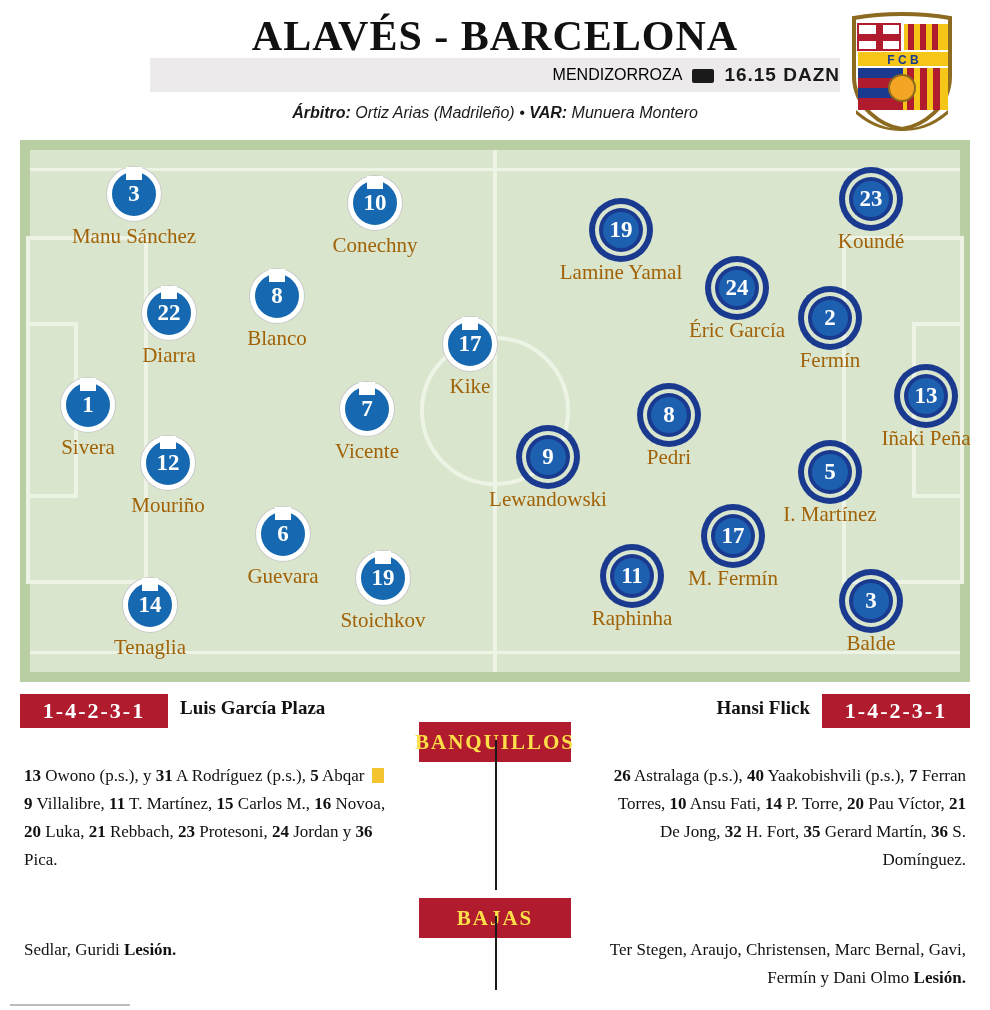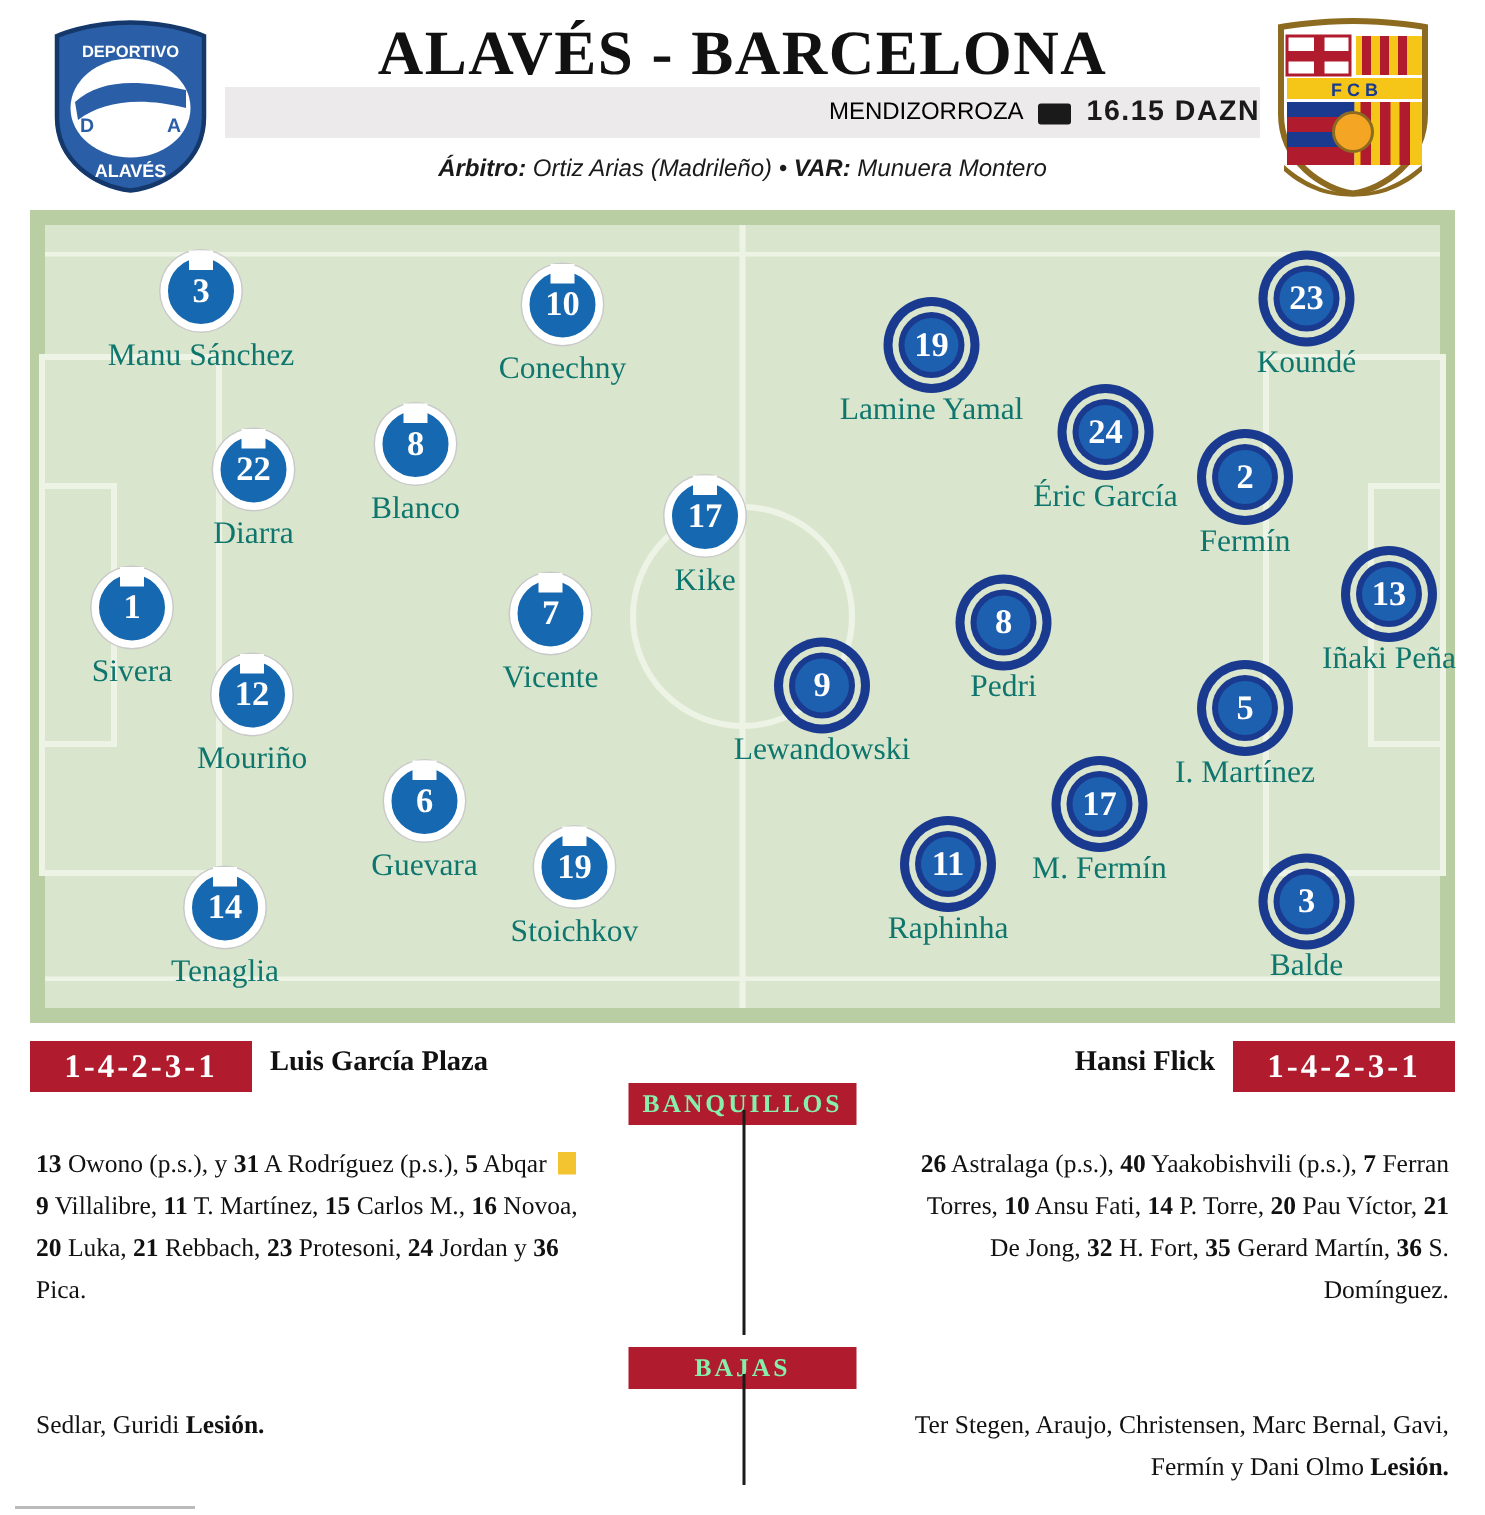--- a/index.html
+++ b/index.html
@@ -147,21 +147,21 @@
     position: absolute;
     left: 4px; top: 4px; right: 4px; bottom: 4px;
     border-radius: 50%;
     background: #1d60b0;
     display: flex; align-items: center; justify-content: center;
   }
   .pname {
     position: absolute;
     white-space: nowrap;
     font-size: 21px;
-    color: #0f766e;
+    color: #a16207;
     font-family: "Liberation Serif", serif;
     top: 30px;
     left: 50%;
     transform: translateX(-50%);
   }
 
   
   .coachbar {
     position: absolute;
     left: 20px; top: 694px;
@@ -184,25 +184,25 @@
     position: absolute; top: 3px;
     font-size: 19px; font-weight: bold; color: #111;
     font-family: "Liberation Serif", serif;
   }
   .coach.left { left: 160px; }
   .coach.right { right: 160px; }
 
   
   .section-label {
     position: absolute;
-    height: 28px;
+    height: 40px;
     background: #b01b2e;
-    color: #86efac;
+    color: #fde047;
     font-weight: bold;
-    font-size: 17px;
+    font-size: 21px;
     letter-spacing: 2px;
     display: flex; align-items: center; justify-content: center;
     font-family: "Liberation Serif", serif;
   }
   .bench-label { left: 50%; transform: translateX(-50%); top: 722px; width: 152px; }
   .bajas-label { left: 50%; transform: translateX(-50%); top: 898px; width: 152px; }
 
   .divider {
     position: absolute;
     left: 50%; width: 2px; background: #1a1a1a;
@@ -246,31 +246,20 @@
     left: 10px; bottom: 4px; width: 120px; height: 2px; background: #bbb;
   }
 </style>
 </head>
 <body>
 
 <div id="page">
 
   <div class="header">
 
-    <div class="crest-left">
-      <svg viewBox="0 0 118 118" width="118" height="118" aria-hidden="true">
-        <path d="M59 3 C30 3 10 12 10 12 L10 66 C10 96 36 112 59 115 C82 112 108 96 108 66 L108 12 C108 12 88 3 59 3 Z" fill="#2a5fa8" stroke="#14386b" stroke-width="3"></path>
-        <ellipse cx="59" cy="60" rx="40" ry="33" fill="#ffffff"></ellipse>
-        <path d="M22 56 C38 42 60 40 96 48 L96 60 C64 52 40 56 24 68 Z" fill="#2a5fa8"></path>
-        <text x="59" y="26" font-size="11" font-family="Liberation Sans, sans-serif" fill="#ffffff" text-anchor="middle" font-weight="bold">DEPORTIVO</text>
-        <text x="59" y="106" font-size="12" font-family="Liberation Sans, sans-serif" fill="#ffffff" text-anchor="middle" font-weight="bold">ALAVÉS</text>
-        <text x="30" y="76" font-size="13" font-family="Liberation Sans, sans-serif" fill="#2a5fa8" text-anchor="middle" font-weight="bold">D</text>
-        <text x="88" y="76" font-size="13" font-family="Liberation Sans, sans-serif" fill="#2a5fa8" text-anchor="middle" font-weight="bold">A</text>
-      </svg>
-    </div>
 
     <div class="title">ALAVÉS - BARCELONA</div>
 
     <div class="subbar">
       <span>MENDIZORROZA</span>
       <span class="tv-icon"></span>
       <span class="time">16.15 DAZN</span>
     </div>
 
     <div class="refline">

